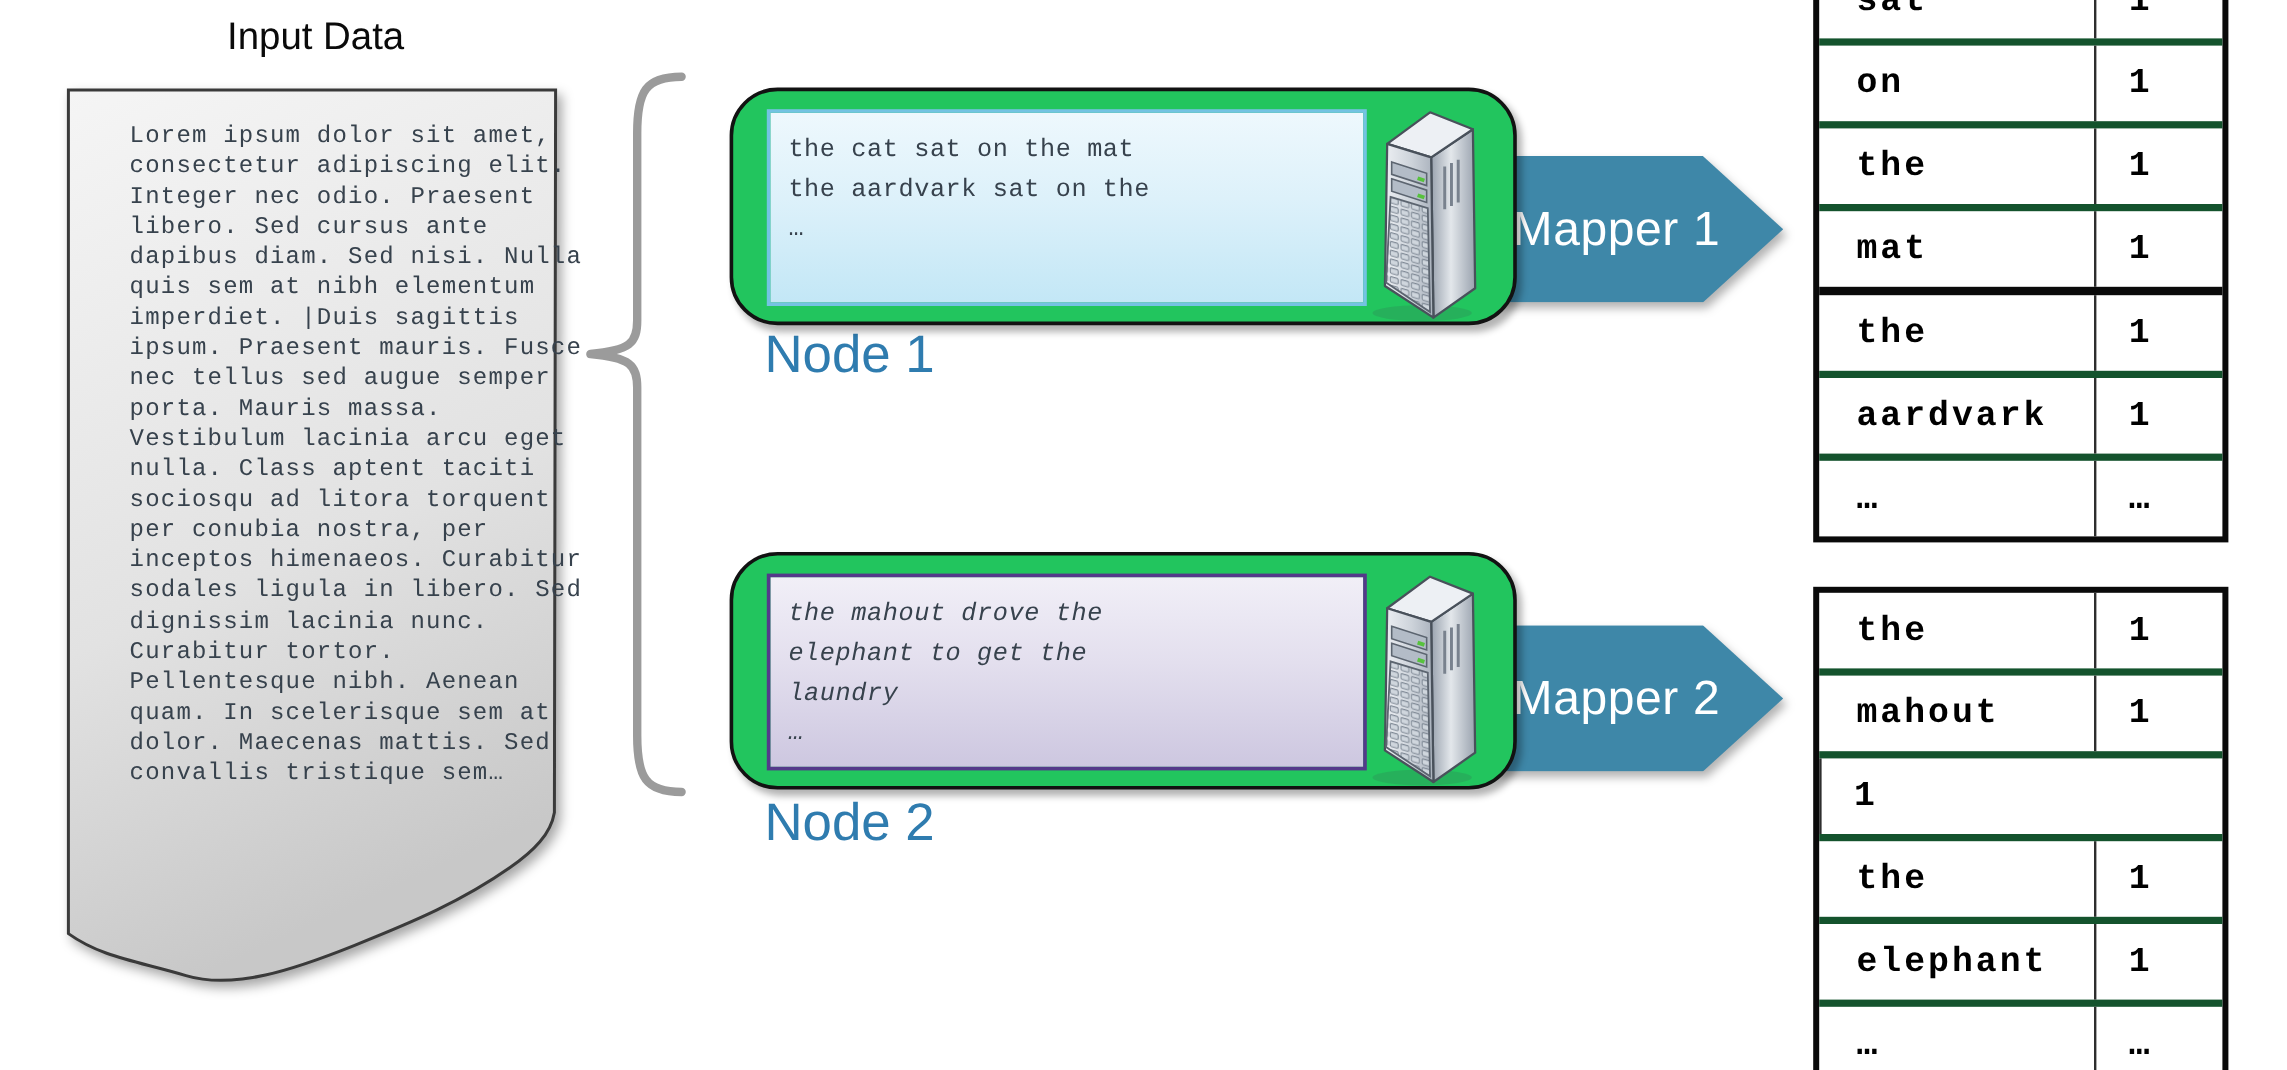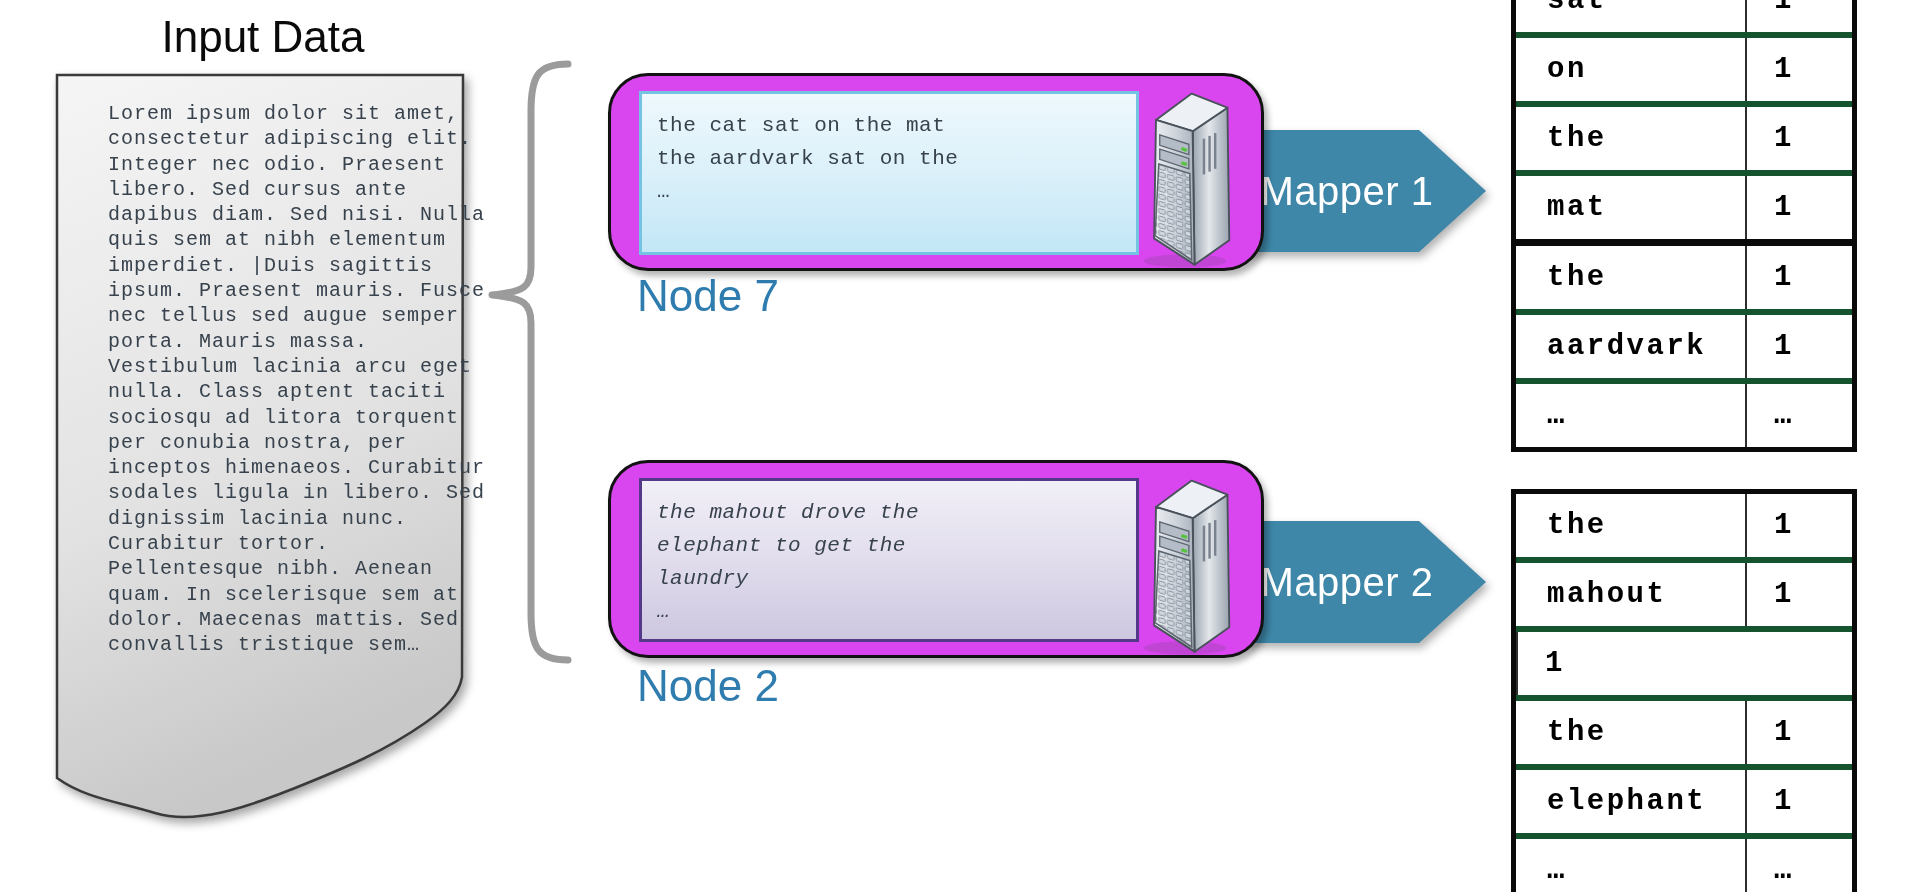--- a/index.html
+++ b/index.html
@@ -5,38 +5,38 @@
   html,body{margin:0;padding:0;}
   body{
     width:1906px;height:892px;position:relative;overflow:hidden;
     background:#ffffff;font-family:"Liberation Sans",sans-serif;
   }
   .stage{position:absolute;inset:0;}
 
   
   .doc-title{
     position:absolute;left:57px;top:12px;width:412px;
-    text-align:center;font-size:44px;line-height:1.15;color:#0a0a0a;
+    text-align:center;font-size:32px;line-height:1.15;color:#0a0a0a;
   }
   .doc{position:absolute;left:55px;top:73px;width:412px;height:790px;}
   .doc-shape{position:absolute;left:0;top:0;width:412px;height:790px;
     filter:drop-shadow(4px 5px 5px rgba(0,0,0,0.35));}
   .doc-text{
     position:absolute;left:18px;top:28px;width:382px;
     font-family:"Liberation Mono",monospace;font-size:20px;line-height:25.3px;
     letter-spacing:1px;color:#37424d;white-space:pre-line;margin-left:35px;
   }
 
   
   .brace{position:absolute;left:480px;top:55px;width:110px;height:615px;}
 
   
   .node-card{
     position:absolute;left:608px;width:650px;height:192px;
-    background:#d946ef;border:3px solid #121212;border-radius:40px;
+    background:#22c55e;border:3px solid #121212;border-radius:40px;
     box-shadow:4px 5px 6px rgba(0,0,0,0.30);z-index:2;
   }
   .node1{top:73px;}
   .node2{top:460px;}
   .node-box{
     position:absolute;left:28px;top:15px;width:500px;height:164px;
     box-sizing:border-box;border:3px solid #74c3e2;
     padding:15px 8px 0 15px;
     font-family:"Liberation Mono",monospace;font-size:21px;line-height:33px;
     letter-spacing:0.5px;color:#37424d;
@@ -166,21 +166,21 @@
   <div class="node-card node1">
     <div class="node-box node1-box">
       <div class="node-line">the cat sat on the mat</div>
       <div class="node-line">the aardvark sat on the</div>
       <div class="node-line">…</div>
     </div>
     <svg class="server" viewBox="0 0 100 190">
         <use href="#serverTower"></use>
       </svg>
   </div>
-  <div class="node-label label1">Node 7</div>
+  <div class="node-label label1">Node 1</div>
   <div class="mapper-wrap mapper1">
     <div class="mapper-arrow">
       <span class="mapper-text">Mapper 1</span>
     </div>
   </div>
 
   <div class="node-card node2">
     <div class="node-box node2-box">
       <div class="node-line">the mahout drove the</div>
       <div class="node-line">elephant to get the</div>

